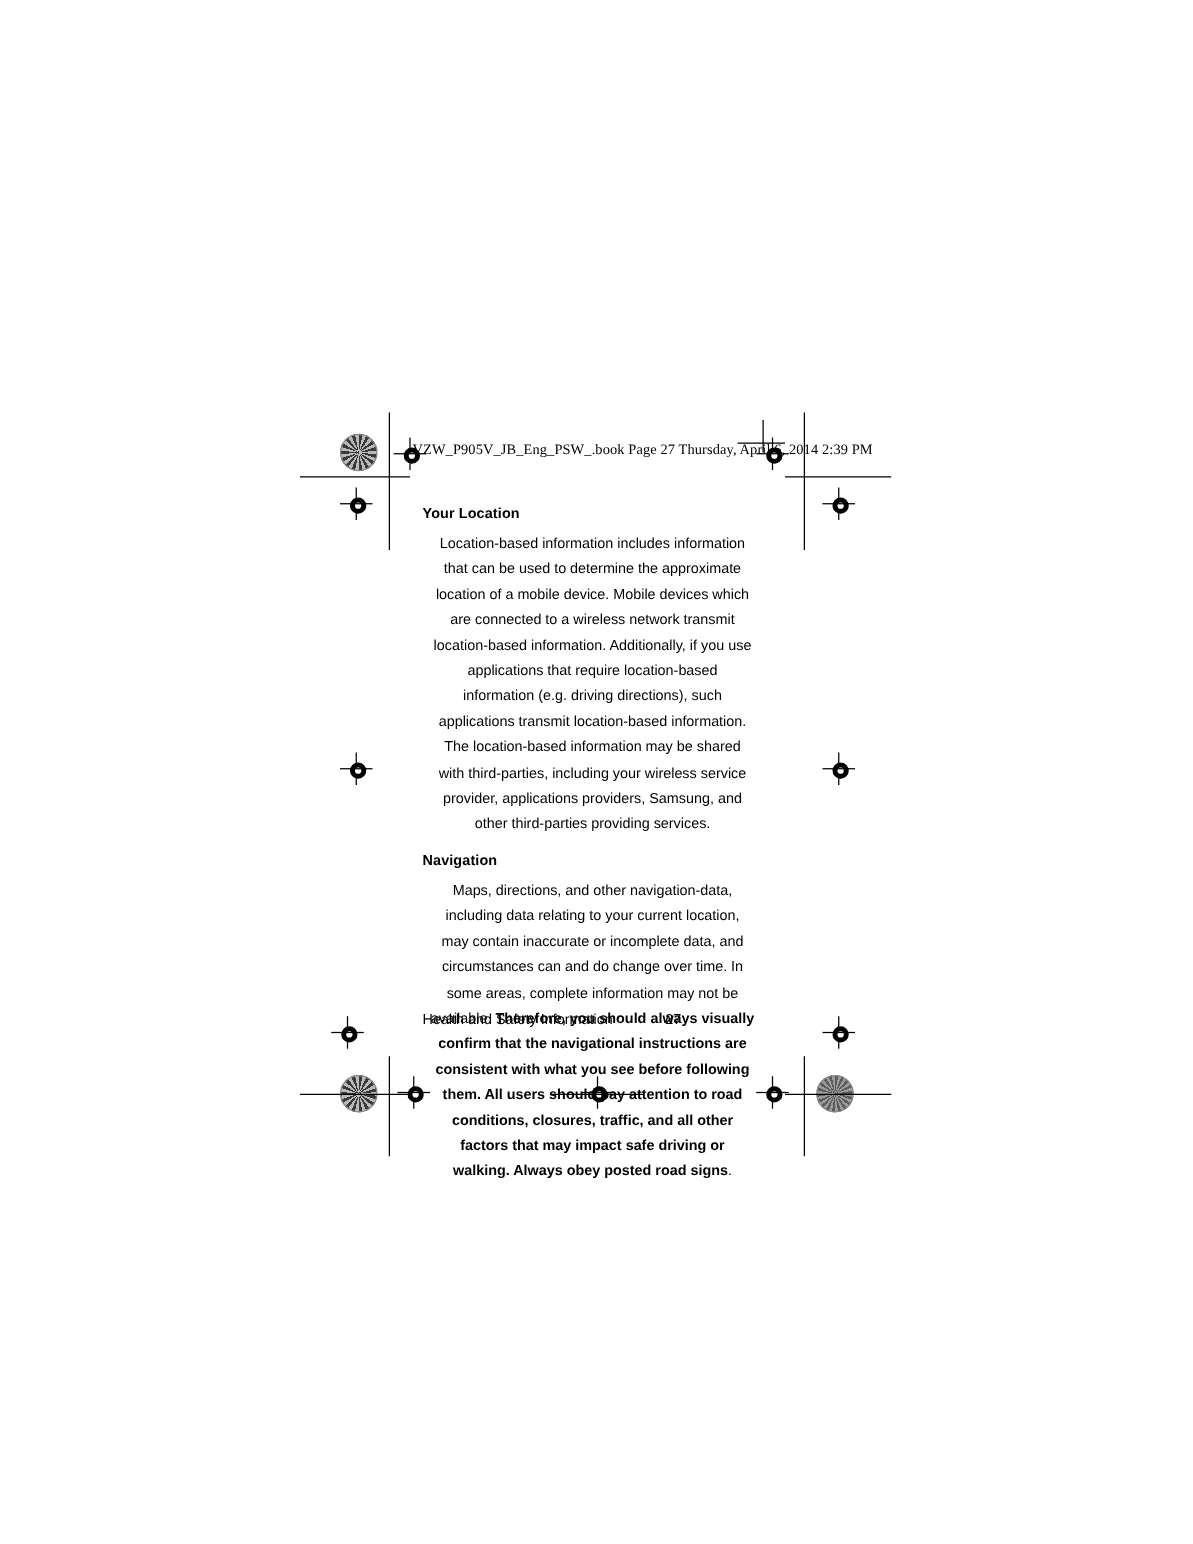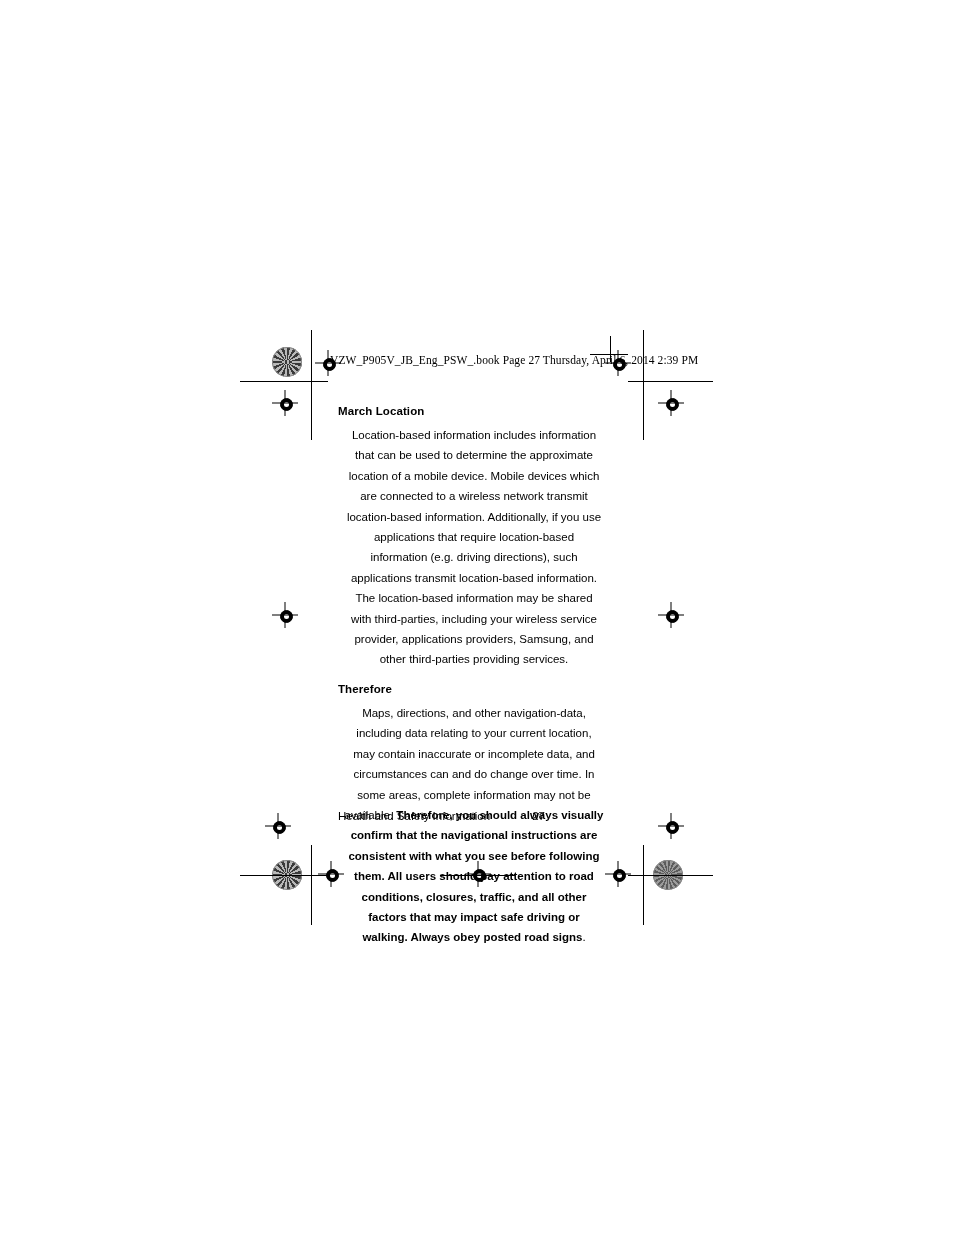--- a/index.html
+++ b/index.html
@@ -200,24 +200,24 @@
 <div class="hline" style="left:628px; top:381px; width:85px;"></div>
 <div class="hline" style="left:240px; top:875px; width:88px;"></div>
 <div class="hline" style="left:628px; top:875px; width:85px;"></div>
 <div class="hline" style="left:440px; top:875px; width:75px;"></div>
 <div class="hline" style="left:590px; top:354px; width:38px;"></div>
 
 <div class="file-header">VZW_P905V_JB_Eng_PSW_.book  Page 27  Thursday, April 6, 2014  2:39 PM</div>
 
 <div class="content">
 
-  <div class="sec-title">March Location</div>
+  <div class="sec-title">Your Location</div>
 
   <p class="body-text">Location-based information includes information that can be used to determine the approximate location of a mobile device. Mobile devices which are connected to a wireless network transmit location-based information. Additionally, if you use applications that require location-based information (e.g. driving directions), such applications transmit location-based information. The location-based information may be shared with third-parties, including your wireless service provider, applications providers, Samsung, and other third-parties providing services.</p>
 
-  <div class="sec-title second">Therefore</div>
+  <div class="sec-title second">Navigation</div>
 
   <p class="body-text"><span>Maps, directions, and other navigation-data, including data relating to your current location, may contain inaccurate or incomplete data, and circumstances can and do change over time. In some areas, complete information may not be available. </span><b>Therefore, you should always visually confirm that the navigational instructions are consistent with what you see before following them. All users should pay attention to road conditions, closures, traffic, and all other factors that may impact safe driving or walking. Always obey posted road signs</b><span>.</span></p>
 </div>
 
 <div class="footer">
   <span class="label">Health and Safety Information</span><span class="pageno">27</span>
 </div>
 
 </body></html>

